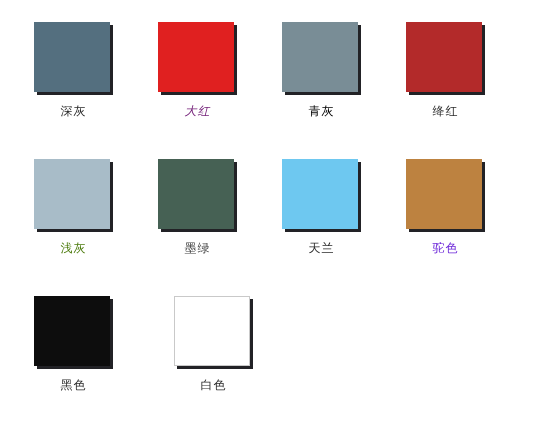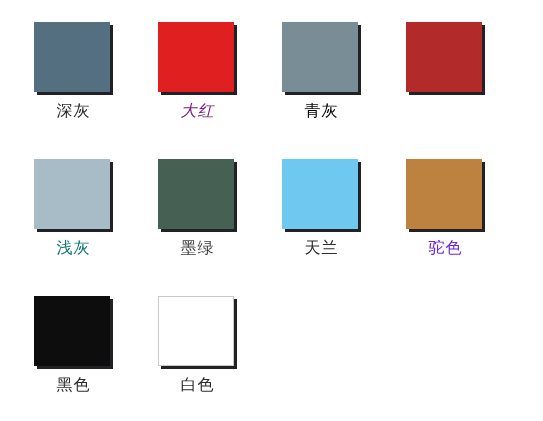--- a/index.html
+++ b/index.html
@@ -23,21 +23,21 @@
     padding-left: 34px;
   }
 
   .swatch-row {
     display: flex;
     flex-direction: row;
     
   }
   .swatch-row.row-1 { margin-bottom: 41px; }
   .swatch-row.row-2 { margin-bottom: 41px; }
-  .swatch-row.row-3 { margin-bottom: 0; }
+  .swatch-row.row-3 { margin-bottom: 0; gap: 16px; }
 
   .swatch-cell {
     width: 124px;
     display: flex;
     flex-direction: column;
     align-items: flex-start;
   }
 
   
   .swatch-chip {
@@ -50,21 +50,21 @@
 
   
   .swatch-chip.outlined {
     border: 1px solid #c9c9c9;
   }
 
   .swatch-label {
     width: 79px;          
     margin-top: 12px;
     text-align: center;
-    font-size: 16px;
+    font-size: 12px;
     line-height: 14px;
     color: #2b2b2b;
     letter-spacing: 1px;
     white-space: nowrap;
   }
 </style>
 </head>
 <body style="background: rgb(255, 255, 255);">
 
 <div id="palette">
@@ -76,26 +76,27 @@
       <div class="swatch-cell">
         <div class="swatch-chip" style="background-color: rgb(224, 32, 32); box-shadow: rgb(34, 34, 38) 3px 3px 0px 0px;"></div>
         <div class="swatch-label" style="color: #701a75; font-style: italic;">大红</div>
       </div>
       <div class="swatch-cell">
         <div class="swatch-chip" style="background-color: rgb(121, 141, 150); box-shadow: rgb(34, 34, 38) 3px 3px 0px 0px;"></div>
         <div class="swatch-label" style="color: #000000;">青灰</div>
       </div>
       <div class="swatch-cell">
         <div class="swatch-chip" style="background-color: rgb(179, 42, 42); box-shadow: rgb(34, 34, 38) 3px 3px 0px 0px;"></div>
+        <div class="swatch-label" style="color: rgb(43, 43, 43);">绛红</div>
       </div>
     </div>
     <div class="swatch-row row-2">
       <div class="swatch-cell">
         <div class="swatch-chip" style="background-color: rgb(168, 188, 200); box-shadow: rgb(34, 34, 38) 3px 3px 0px 0px;"></div>
-        <div class="swatch-label" style="color: #0f766e;">浅灰</div>
+        <div class="swatch-label" style="color: #4d7c0f;">浅灰</div>
       </div>
       <div class="swatch-cell">
         <div class="swatch-chip" style="background-color: rgb(70, 97, 84); box-shadow: rgb(34, 34, 38) 3px 3px 0px 0px;"></div>
         <div class="swatch-label" style="color: #404040;">墨绿</div>
       </div>
       <div class="swatch-cell">
         <div class="swatch-chip" style="background-color: rgb(110, 200, 240); box-shadow: rgb(34, 34, 38) 3px 3px 0px 0px;"></div>
         <div class="swatch-label" style="color: rgb(43, 43, 43);">天兰</div>
       </div>
       <div class="swatch-cell">

